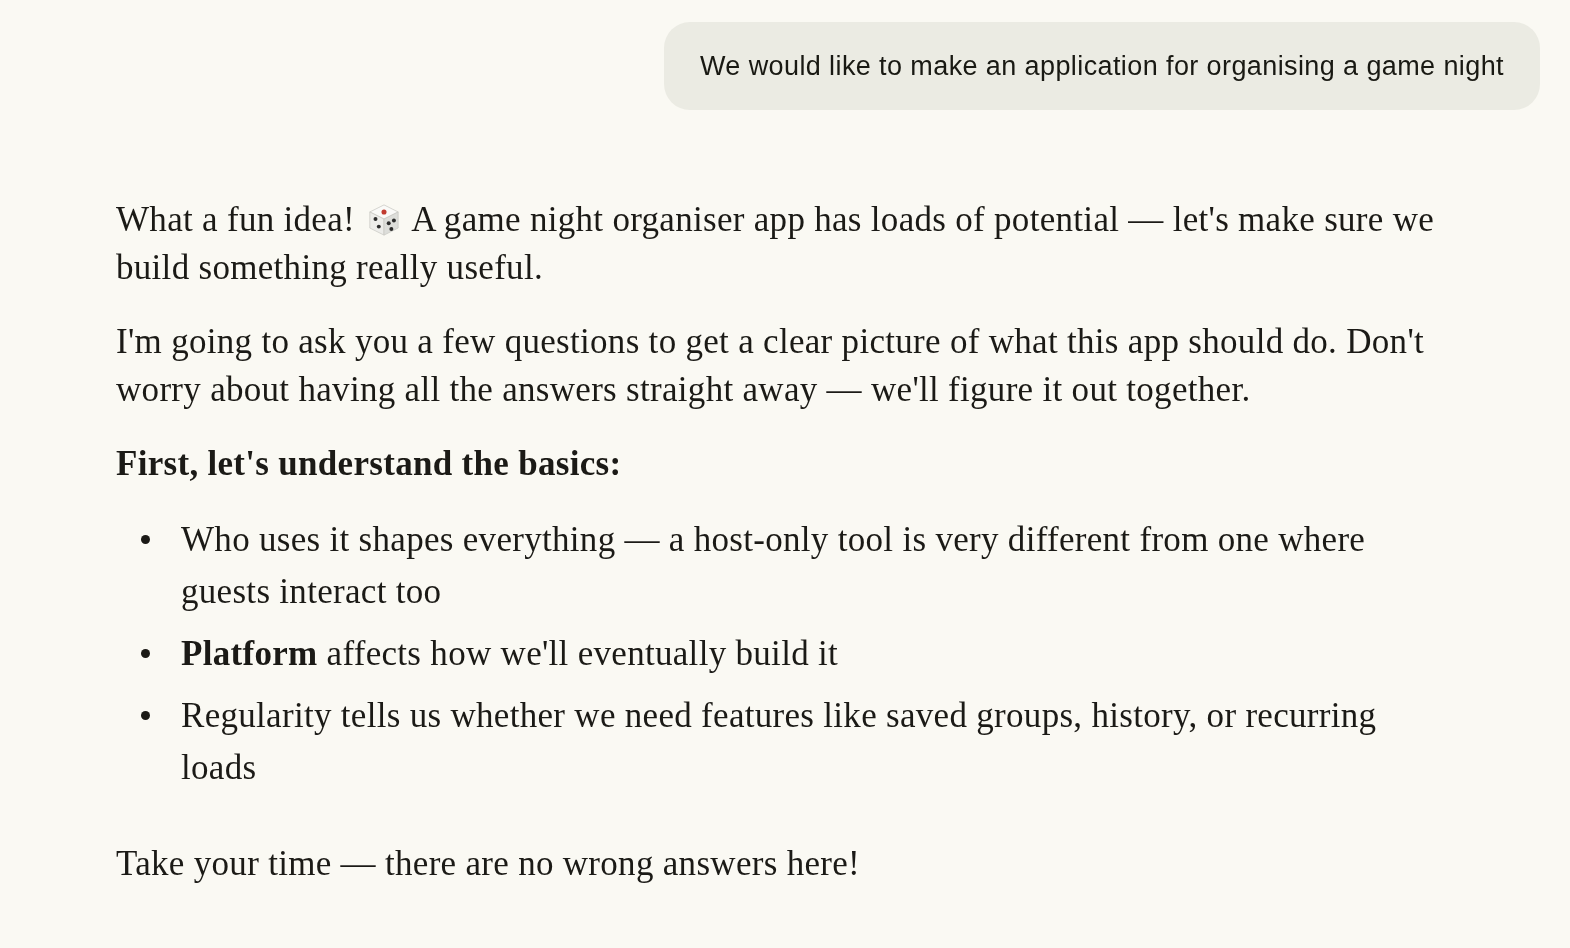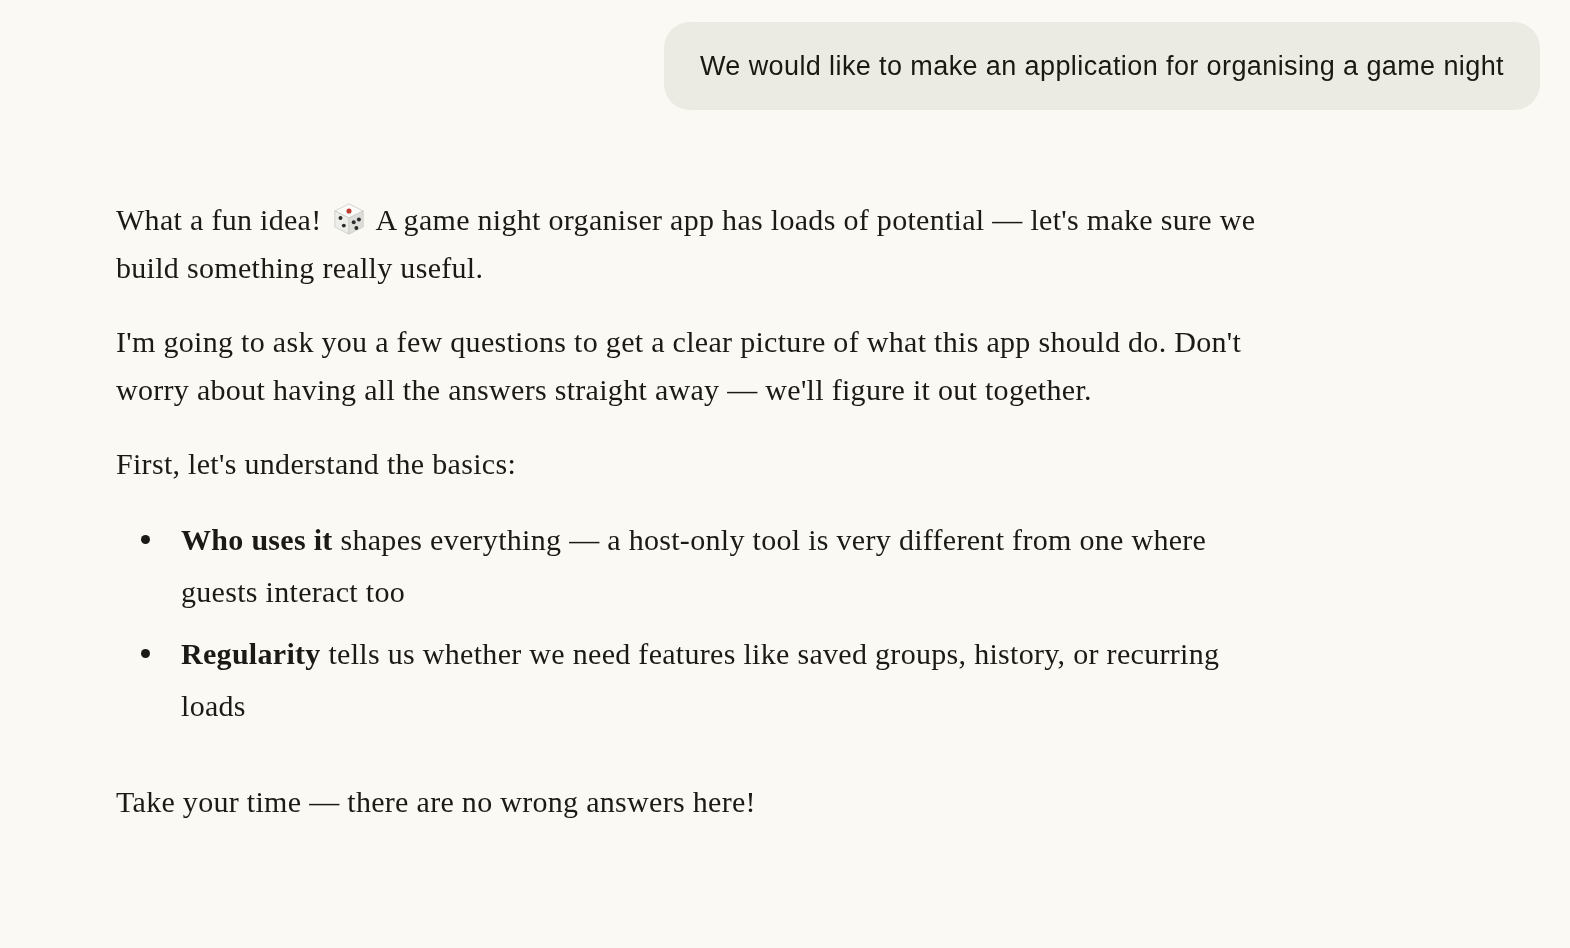--- a/index.html
+++ b/index.html
@@ -20,21 +20,21 @@
     padding:26px 36px;
     font-family:"Liberation Sans","DejaVu Sans",sans-serif;
     font-size:27px;line-height:36px;letter-spacing:0.4px;
     color:#191913;
     max-width:1150px;
     white-space:nowrap;
   }
   
   .assistant{
     margin:86px 40px 0 116px;
-    font-size:30px;line-height:48px;letter-spacing:0.3px;
+    font-size:35px;line-height:48px;letter-spacing:0.3px;
     color:#1b1a16;
   }
   .para{margin:0 0 26px 0;}
   .line{white-space:nowrap;}
   .blist{margin:0 0 46px 0;}
   .li{display:flex;margin-bottom:10px;line-height:52px;}
   .li-dot{
     width:9px;height:9px;border-radius:50%;
     background:#1b1a16;flex:none;
     margin:21px 31px 0 25px;
@@ -67,34 +67,40 @@
     <circle cx="25.8" cy="27.5" r="2.1" fill="#2c2c2c"></circle>
   </svg></span>
 <span> A game night organiser app has loads of potential — let's make sure we</span></div>
       <div class="line"><span>build something really useful.</span></div>
     </div>
     <div class="para">
       <div class="line"><span>I'm going to ask you a few questions to get a clear picture of what this app should do. Don't</span></div>
       <div class="line"><span>worry about having all the answers straight away — we'll figure it out together.</span></div>
     </div>
     <div class="para">
-      <div class="line"><span style="font-weight: 400; margin-top: 8px;">First, let's understand the basics:</span></div>
+      <div class="line"><span style="font-weight: 700; margin-top: 8px;">First, let's understand the basics:</span></div>
     </div>
     <div class="blist">
       <div class="li">
         <span class="li-dot"></span>
         <div class="li-body">
-          <div class="line"><span style="font-weight: 700; text-align: right;">Who uses it</span><span> shapes everything — a host-only tool is very different from one where</span></div>
+          <div class="line"><span style="font-weight: 400; text-align: right;">Who uses it</span><span> shapes everything — a host-only tool is very different from one where</span></div>
           <div class="line"><span>guests interact too</span></div>
         </div>
       </div>
       <div class="li">
         <span class="li-dot"></span>
         <div class="li-body">
-          <div class="line"><span style="font-weight: 700;">Regularity</span><span> tells us whether we need features like saved groups, history, or recurring</span></div>
+          <div class="line"><span style="font-weight: 700;">Platform</span><span> affects how we'll eventually build it</span></div>
+        </div>
+      </div>
+      <div class="li">
+        <span class="li-dot"></span>
+        <div class="li-body">
+          <div class="line"><span style="font-weight: 400;">Regularity</span><span> tells us whether we need features like saved groups, history, or recurring</span></div>
           <div class="line"><span>loads</span></div>
         </div>
       </div>
     </div>
     <div class="para closing">
       <div class="line"><span>Take your time — there are no wrong answers here!</span></div>
     </div>
   </div>
 
 </body></html>

